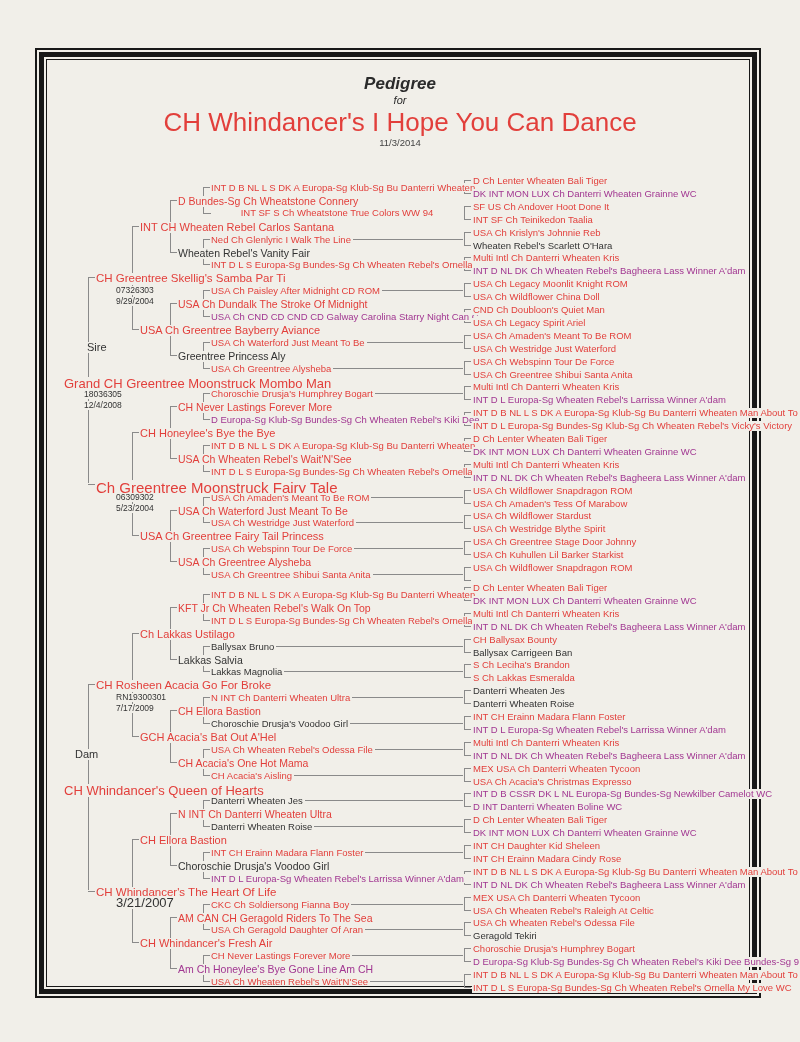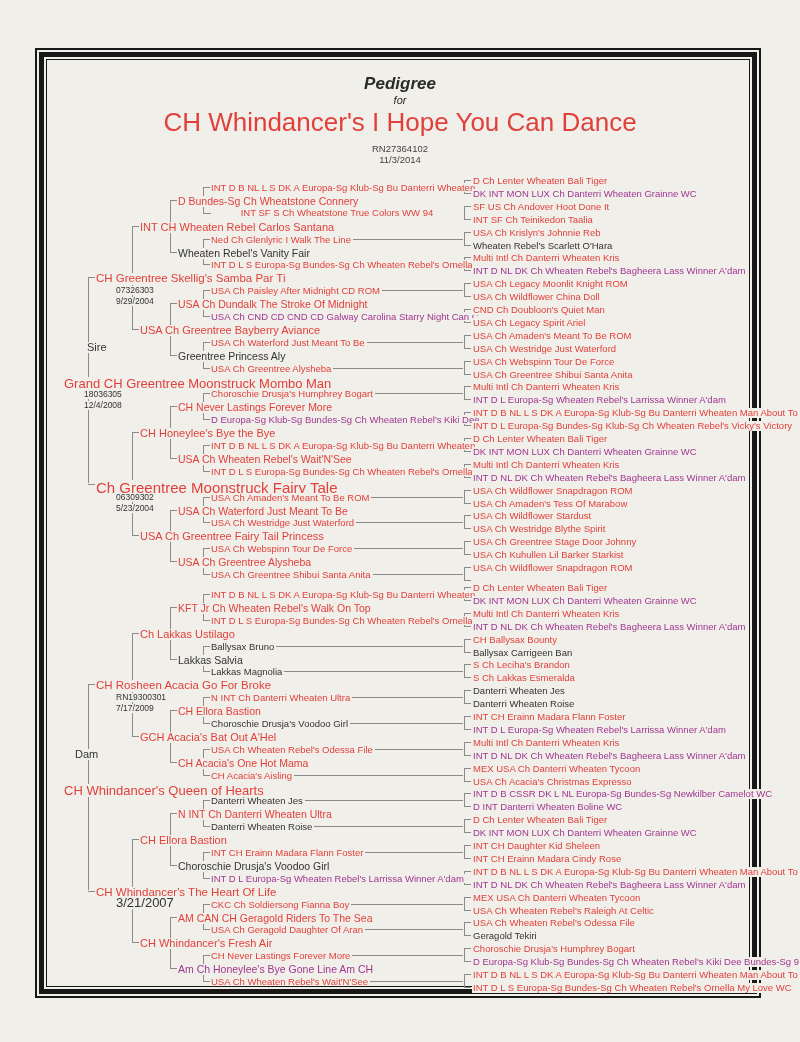--- a/index.html
+++ b/index.html
@@ -31,21 +31,20 @@
   <div class="frame-outer">
     <div class="frame-mid">
         <div class="frame-inner"></div>
       </div>
   </div>
 
   <div class="titleblock">
     <div class="t-ped">Pedigree</div>
     <div class="t-for">for</div>
     <div class="t-dog">CH Whindancer's I Hope You Can Dance</div>
-    <div class="t-reg">RN27364102</div>
     <div class="t-date">11/3/2014</div>
   </div>
 
   <div id="tree">
     <div id="lines">
         <div class="ln" style="left: 88px; top: 277px; height: 206px; width: 0px; border-left: 1px solid rgb(138, 138, 138);"></div>
         <div class="ln" style="left: 88px; top: 277px; width: 8px; height: 0px; border-top: 1px solid rgb(138, 138, 138);"></div>
         <div class="ln" style="left: 88px; top: 484px; width: 8px; height: 0px; border-top: 1px solid rgb(138, 138, 138);"></div>
         <div class="ln" style="left: 132px; top: 226px; height: 103px; width: 0px; border-left: 1px solid rgb(138, 138, 138);"></div>
         <div class="ln" style="left: 132px; top: 226px; width: 8px; height: 0px; border-top: 1px solid rgb(138, 138, 138);"></div>

